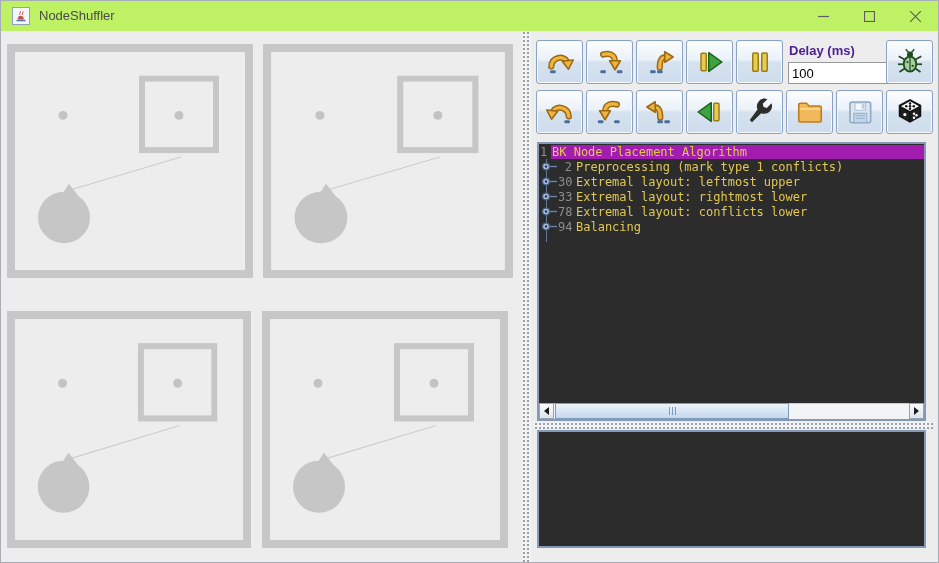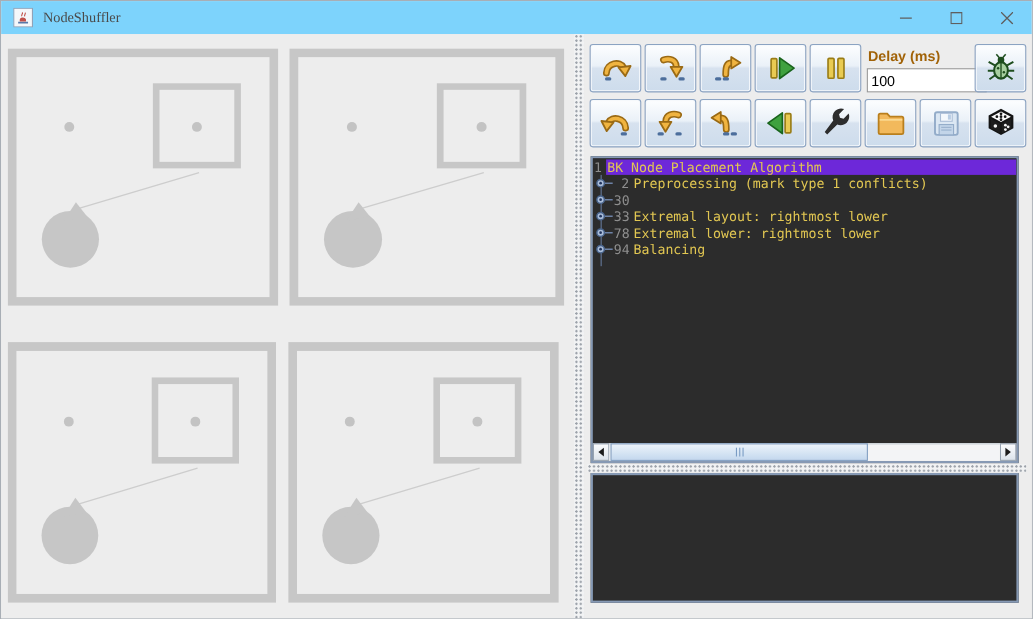--- a/index.html
+++ b/index.html
@@ -1,50 +1,50 @@
 <!DOCTYPE html>
 <html><head>
 <meta charset="utf-8">
 <style>
   html,body{margin:0;padding:0;background:#d8d8d8;font-family:"Liberation Sans",sans-serif;}
   #window{position:relative;width:939px;height:563px;background:#ededed;border:1px solid #a8aeb5;box-sizing:border-box;overflow:hidden;}
   
-  #titlebar{position:absolute;left:0;top:0;width:100%;height:30px;background:#7dd3fc;font-family:Liberation Serif, serif;}
+  #titlebar{position:absolute;left:0;top:0;width:100%;height:30px;background:#bef264;}
   #java-icon{position:absolute;left:11px;top:6px;width:18px;height:18px;}
   #title-text{position:absolute;left:38px;top:0;height:30px;line-height:30px;font-size:13px;color:#4a4a4a;}
   #win-controls{position:absolute;right:0;top:0;height:30px;display:flex;}
   .wc{width:46px;height:30px;display:flex;align-items:center;justify-content:center;}
   
   #left-panel{position:absolute;left:0;top:30px;width:521px;height:533px;background:#ededed;}
   .quad{position:absolute;}
   
   .dotted{background-color:#f2f3f4;background-image:radial-gradient(circle,#9aa0a8 0.9px,transparent 1.2px);background-size:4px 4px;}
   #vsplit{position:absolute;left:521px;top:30px;width:9px;height:533px;}
   #hsplit{position:absolute;left:533px;top:421px;width:399px;height:7px;}
   
   #right-panel{position:absolute;left:530px;top:30px;width:409px;height:533px;background:#ededed;}
   .tb-row{position:absolute;display:flex;align-items:flex-start;}
   #row1{left:5px;top:9px;}
   #row2{left:5px;top:59px;}
   .tbtn{width:47px;height:44px;margin-right:3px;border:1px solid #8ba3c2;border-radius:3px;box-sizing:border-box;
         background:linear-gradient(#fdfeff 0%,#eaf1f8 45%,#d7e2ef 50%,#cddcec 100%);
         box-shadow:inset 0 0 0 1px #f6f9fc;display:flex;align-items:center;justify-content:center;padding:0;cursor:pointer;}
   #delay-group{width:95px;margin:0 3px 0 2px;}
-  #delay-label{font-size:13px;font-weight:bold;color:#a16207;margin:3px 0 4px 1px;}
+  #delay-label{font-size:13px;font-weight:bold;color:#4c1d95;margin:3px 0 4px 1px;}
   #delay-input{width:88px;height:20px;border:1px solid #989898;font-size:13px;padding:0 16px 0 3px;font-family:"Liberation Sans",sans-serif;}
   
   #tree-wrap{position:absolute;left:6px;top:111px;width:389px;height:279px;border:2px solid #8699b4;box-sizing:border-box;background:#2c2c2c;}
   #tree-rows{position:absolute;left:0;top:0;right:0;bottom:16px;background:#2c2c2c;overflow:hidden;}
   #tree-connector{position:absolute;left:7px;top:15px;width:1px;height:83px;background:#64789a;}
   .trow{position:relative;display:flex;align-items:center;height:15px;padding-left:1px;font-family:"DejaVu Sans Mono",monospace;font-size:12px;white-space:pre;cursor:default;}
   .t-num{color:#8e8e8e;flex:none;}
   .trow .t-num{width:14px;text-align:right;margin-right:4px;}
   .trow.first .t-num{width:8px;text-align:left;margin-right:3px;}
   .t-label{color:#e2c752;}
-  .trow.first .t-label{background:#6d28d9;flex:1 1 auto;padding-left:1px;}
+  .trow.first .t-label{background:#a21caf;flex:1 1 auto;padding-left:1px;}
   
   #hscroll{position:absolute;left:0;bottom:0;right:0;height:16px;background:#eef0f2;display:flex;}
   .sb-btn{width:15px;height:16px;box-sizing:border-box;border:1px solid #97a3b1;background:linear-gradient(#fbfcfd,#dde4ec);display:flex;align-items:center;justify-content:center;flex:none;cursor:pointer;}
   #sb-track{flex:1;position:relative;background:#f3f4f6;box-shadow:inset 0 1px 0 #c9cfd6;}
   #sb-thumb{position:absolute;left:1px;top:0;width:234px;height:16px;box-sizing:border-box;background:linear-gradient(#ecf3fa 0%,#d8e6f4 50%,#c4d8ee 100%);border:1px solid #7d9cc0;display:flex;align-items:center;justify-content:center;cursor:grab;}
   .grip{width:1px;height:8px;background:#7a9cc4;box-shadow:-3px 0 #7a9cc4,3px 0 #7a9cc4;}
   .tri-l{width:0;height:0;border:4px solid transparent;border-right:5px solid #1c1c1c;margin-left:-4px;}
   .tri-r{width:0;height:0;border:4px solid transparent;border-left:5px solid #1c1c1c;margin-right:-4px;}
   
   #output-panel{position:absolute;left:6px;top:399px;width:389px;height:118px;border:2px solid #8699b4;box-sizing:border-box;background:#2c2c2c;}
@@ -259,31 +259,31 @@
       <div class="trow first"><span class="t-num">1</span><span class="t-label">BK Node Placement Algorithm</span></div>
           <div class="trow"><svg width="18" height="15">
               <line x1="9" y1="7.5" x2="17" y2="7.5" stroke="#6d82a6" stroke-width="1.4"></line>
               <circle cx="6" cy="7.5" r="3.4" fill="#aabdd9" stroke="#49648c" stroke-width="1.3"></circle>
               <circle cx="6" cy="7.5" r="1.2" fill="#20335c"></circle>
             </svg><span class="t-num">2</span><span class="t-label">Preprocessing (mark type 1 conflicts)</span></div>
           <div class="trow"><svg width="18" height="15">
               <line x1="9" y1="7.5" x2="17" y2="7.5" stroke="#6d82a6" stroke-width="1.4"></line>
               <circle cx="6" cy="7.5" r="3.4" fill="#aabdd9" stroke="#49648c" stroke-width="1.3"></circle>
               <circle cx="6" cy="7.5" r="1.2" fill="#20335c"></circle>
-            </svg><span class="t-num">30</span></div>
+            </svg><span class="t-num">30</span><span class="t-label">Extremal layout: leftmost upper</span></div>
           <div class="trow"><svg width="18" height="15">
               <line x1="9" y1="7.5" x2="17" y2="7.5" stroke="#6d82a6" stroke-width="1.4"></line>
               <circle cx="6" cy="7.5" r="3.4" fill="#aabdd9" stroke="#49648c" stroke-width="1.3"></circle>
               <circle cx="6" cy="7.5" r="1.2" fill="#20335c"></circle>
             </svg><span class="t-num">33</span><span class="t-label">Extremal layout: rightmost lower</span></div>
           <div class="trow"><svg width="18" height="15">
               <line x1="9" y1="7.5" x2="17" y2="7.5" stroke="#6d82a6" stroke-width="1.4"></line>
               <circle cx="6" cy="7.5" r="3.4" fill="#aabdd9" stroke="#49648c" stroke-width="1.3"></circle>
               <circle cx="6" cy="7.5" r="1.2" fill="#20335c"></circle>
-            </svg><span class="t-num">78</span><span class="t-label">Extremal lower: rightmost lower</span></div>
+            </svg><span class="t-num">78</span><span class="t-label">Extremal layout: conflicts lower</span></div>
           <div class="trow"><svg width="18" height="15">
               <line x1="9" y1="7.5" x2="17" y2="7.5" stroke="#6d82a6" stroke-width="1.4"></line>
               <circle cx="6" cy="7.5" r="3.4" fill="#aabdd9" stroke="#49648c" stroke-width="1.3"></circle>
               <circle cx="6" cy="7.5" r="1.2" fill="#20335c"></circle>
             </svg><span class="t-num">94</span><span class="t-label">Balancing</span></div>
         </div>
       <div id="hscroll">
         <div class="sb-btn">
             <span class="tri-l"></span>
           </div>

